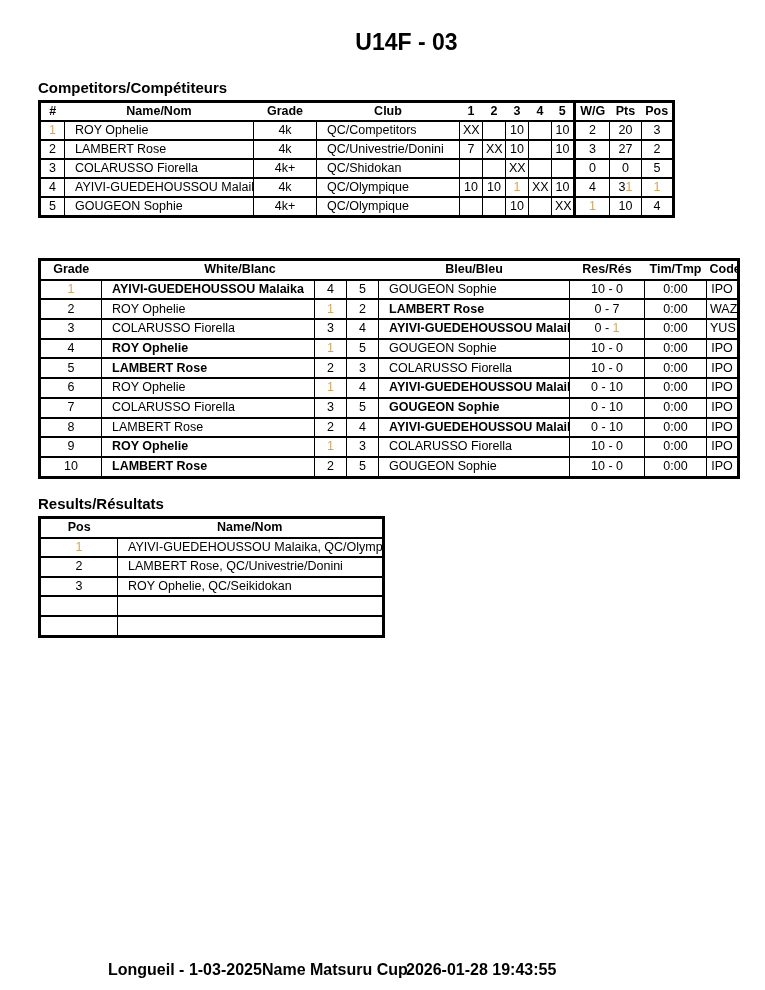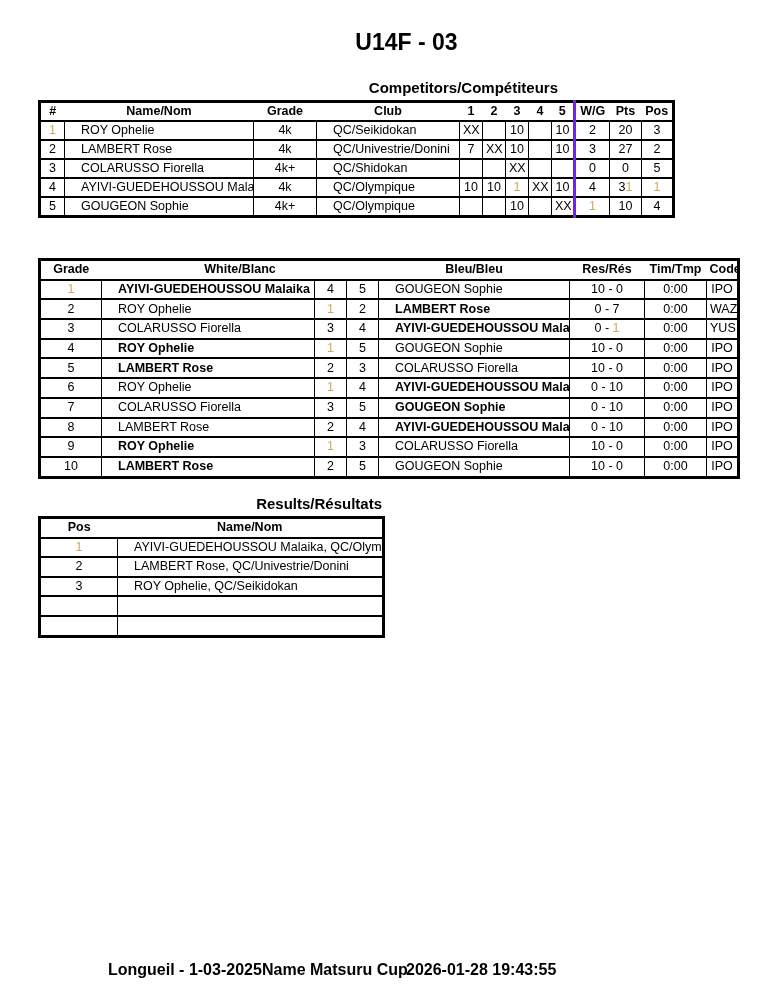--- a/index.html
+++ b/index.html
@@ -1,36 +1,36 @@
 <!DOCTYPE html>
 <html style="--gold: #CFA95E;"><head>
 <meta charset="utf-8">
 <style>
   html,body{margin:0;padding:0;background:#ffffff;}
   .page{position:relative;width:765px;height:990px;background:#fff;
         font-family:"Liberation Sans",sans-serif;color:#000;overflow:hidden;}
   .title{position:absolute;top:31px;left:0;width:765px;text-align:center;
          font-size:23px;font-weight:bold;line-height:1;padding-left:24px;}
-  .sec-title{position:absolute;font-size:15px;font-weight:bold;text-align:right;line-height:1;}
+  .sec-title{position:absolute;font-size:15px;font-weight:bold;text-align:left;line-height:1;}
   #competitors-title{top:80px;left:38px;width:520px;}
   #matches-title{top:238px;left:38px;width:699px;}
   #results-title{top:496px;left:38px;width:344px;}
 
   table{border-collapse:collapse;table-layout:fixed;position:absolute;background:#fff;
         border:3px solid #000;}
   #competitors-table{top:100px;left:38px;width:637px;}
   #matches-table{top:258px;left:38px;width:699px;}
   #results-table{top:516px;left:38px;width:344px;}
 
   th,td{border:1px solid #000;font-size:12.5px;padding:0 3px;overflow:hidden;
         white-space:nowrap;vertical-align:middle;text-align:center;line-height:1.05;}
   thead th{border-left:none;border-right:none;font-weight:bold;}
   tbody td{border-top-width:2px;border-bottom-width:2px;}
-  thead th.thick-l, tbody td.thick-l{border-left:3px solid #6d28d9;}
-  td.left{text-align:left;padding-left:16px;margin-top:36px;}
+  thead th.thick-l, tbody td.thick-l{border-left:3px solid #000000;}
+  td.left{text-align:left;padding-left:10px;margin-top:36px;}
   td.bold{font-weight:bold;}
   .g1{color:var(--gold,#CFA95E);}
 
   #competitors-table th,#competitors-table td{height:17px;}
   #matches-table th,#matches-table td{height:17.7px;}
   #results-table th,#results-table td{height:17.6px;}
 
   .footer-item{position:absolute;top:960px;font-size:16px;font-weight:bold;line-height:1.2;}
   #footer-left{left:108px;}
   #footer-center{left:262px;}
@@ -73,21 +73,21 @@
           <th class="thick-l">W/G</th>
           <th>Pts</th>
           <th>Pos</th>
         </tr>
       </thead>
     <tbody>
         <tr>
           <td><span class="g1">1</span></td>
           <td class="left">ROY Ophelie</td>
           <td>4k</td>
-          <td class="left">QC/Seikidokan</td>
+          <td class="left">QC/Competitors</td>
           <td>XX</td>
           <td></td>
           <td>10</td>
           <td></td>
           <td>10</td>
           <td class="thick-l">2</td>
           <td>20</td>
           <td>3</td>
         </tr>
         <tr>

